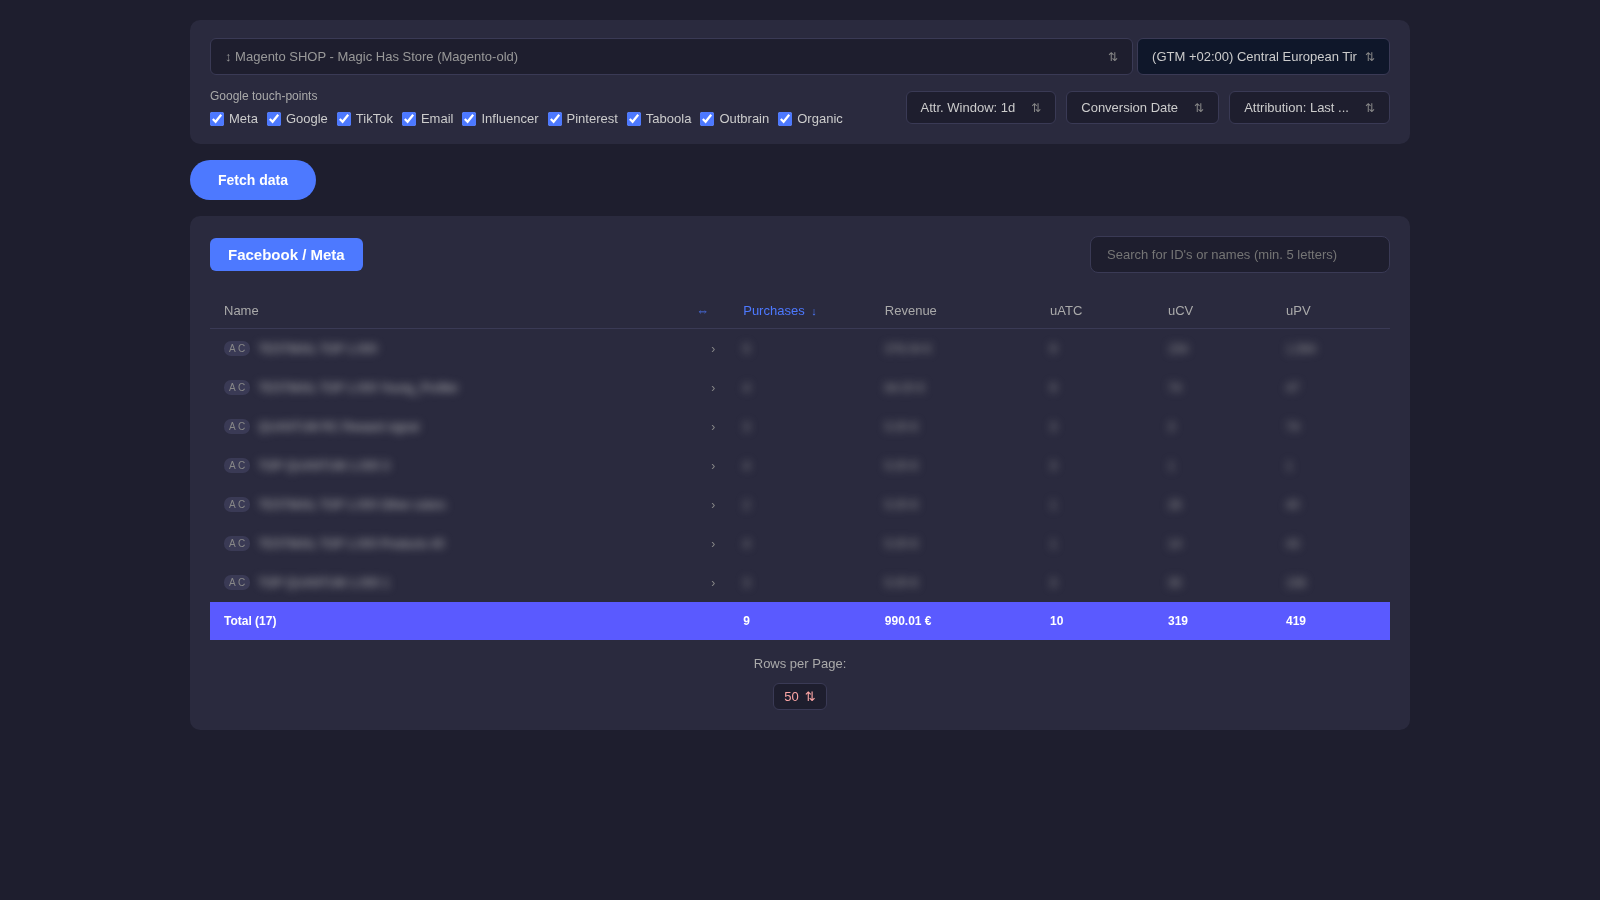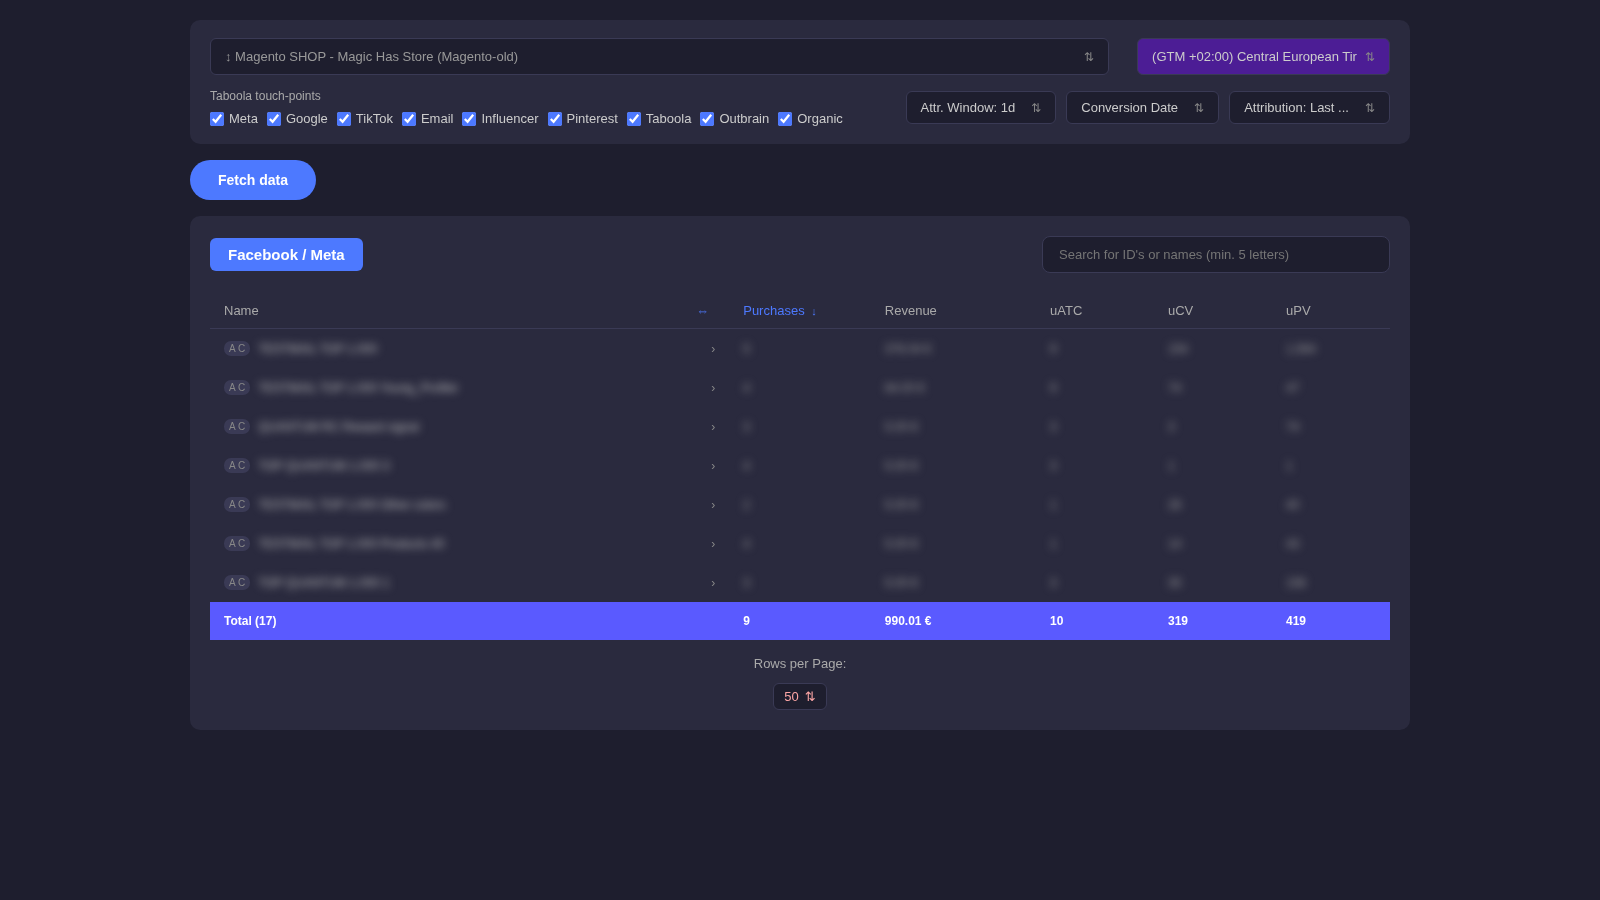--- a/index.html
+++ b/index.html
@@ -24,21 +24,21 @@
       background: #2a2a3e;
       border-radius: 10px;
       padding: 18px 20px;
       display: flex;
       flex-direction: column;
       gap: 14px;
     }
     .filter-row-1 {
       display: flex;
       align-items: center;
-      gap: 28px;
+      gap: 4px;
     }
     .account-selector {
       flex: 1;
       background: #1e1e2e;
       border: 1px solid #3a3a55;
       border-radius: 6px;
       padding: 10px 14px;
       color: #999;
       font-size: 13px;
       display: flex;
@@ -48,21 +48,21 @@
       min-width: 0;
       overflow: hidden;
     }
     .account-selector span {
       white-space: nowrap;
       overflow: hidden;
       text-overflow: ellipsis;
     }
     .chevron-icon { color: #888; font-size: 12px; flex-shrink: 0; margin-left: 8px; }
     .timezone-selector {
-      background: #4c1d95;
+      background: #0f172a;
       border: 1px solid #3a3a55;
       border-radius: 6px;
       padding: 10px 14px;
       color: #ccc;
       font-size: 13px;
       display: flex;
       align-items: center;
       justify-content: space-between;
       cursor: pointer;
       white-space: nowrap;
@@ -168,21 +168,21 @@
       padding: 8px 18px;
       border-radius: 6px;
     }
     .search-input {
       background: #1e1e2e;
       border: 1px solid #3a3a55;
       border-radius: 8px;
       padding: 10px 16px;
       color: #aaa;
       font-size: 13px;
-      width: 348px;
+      width: 300px;
       outline: none;
     }
     
     .data-table {
       width: 100%;
       border-collapse: separate;
       border-spacing: 0;
     }
     .data-table thead tr th {
       background: #2a2a3e;
@@ -297,21 +297,21 @@
         <span class="chevron-icon">⇅</span>
       </div>
       <div class="timezone-selector">
         <span>(GTM +02:00)  Central European Tir</span>
         <span class="chevron-icon">⇅</span>
       </div>
     </div>
 
     <div class="filter-row-2">
       <div class="touchpoints-section">
-        <div class="touchpoints-label">Taboola touch-points</div>
+        <div class="touchpoints-label">Google touch-points</div>
         <div class="checkboxes-row" id="checkboxes-row">
             <div style="display: flex; align-items: center; gap: 9px; flex-wrap: wrap;">
               <label class="checkbox-item">
                 <input type="checkbox" checked="" style="">
                 <span>Meta</span>
               </label>
               <label class="checkbox-item">
                 <input type="checkbox" checked="" style="">
                 <span>Google</span>
               </label>

